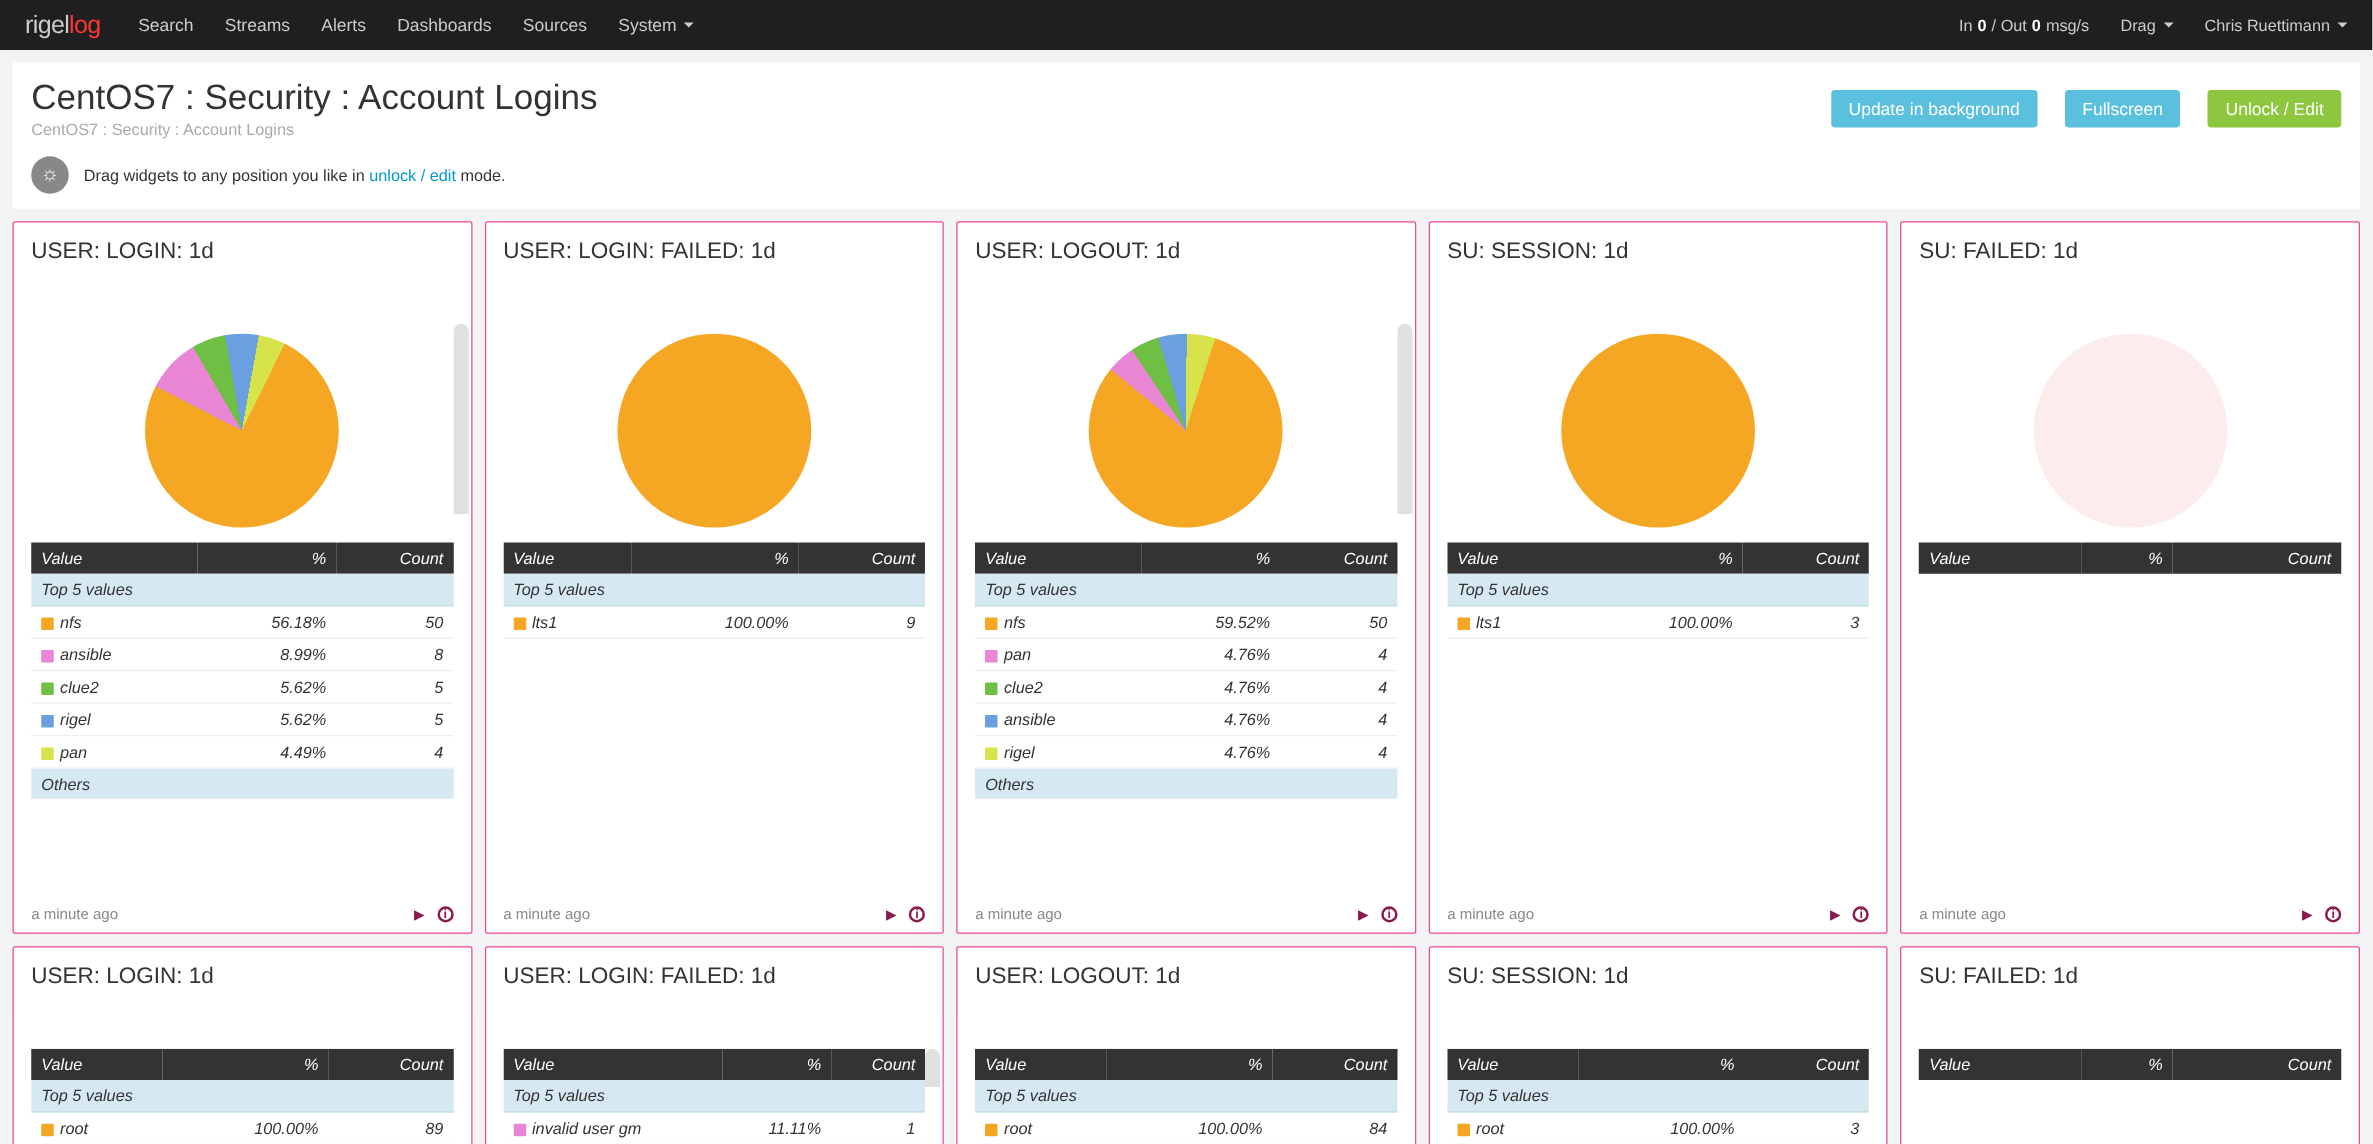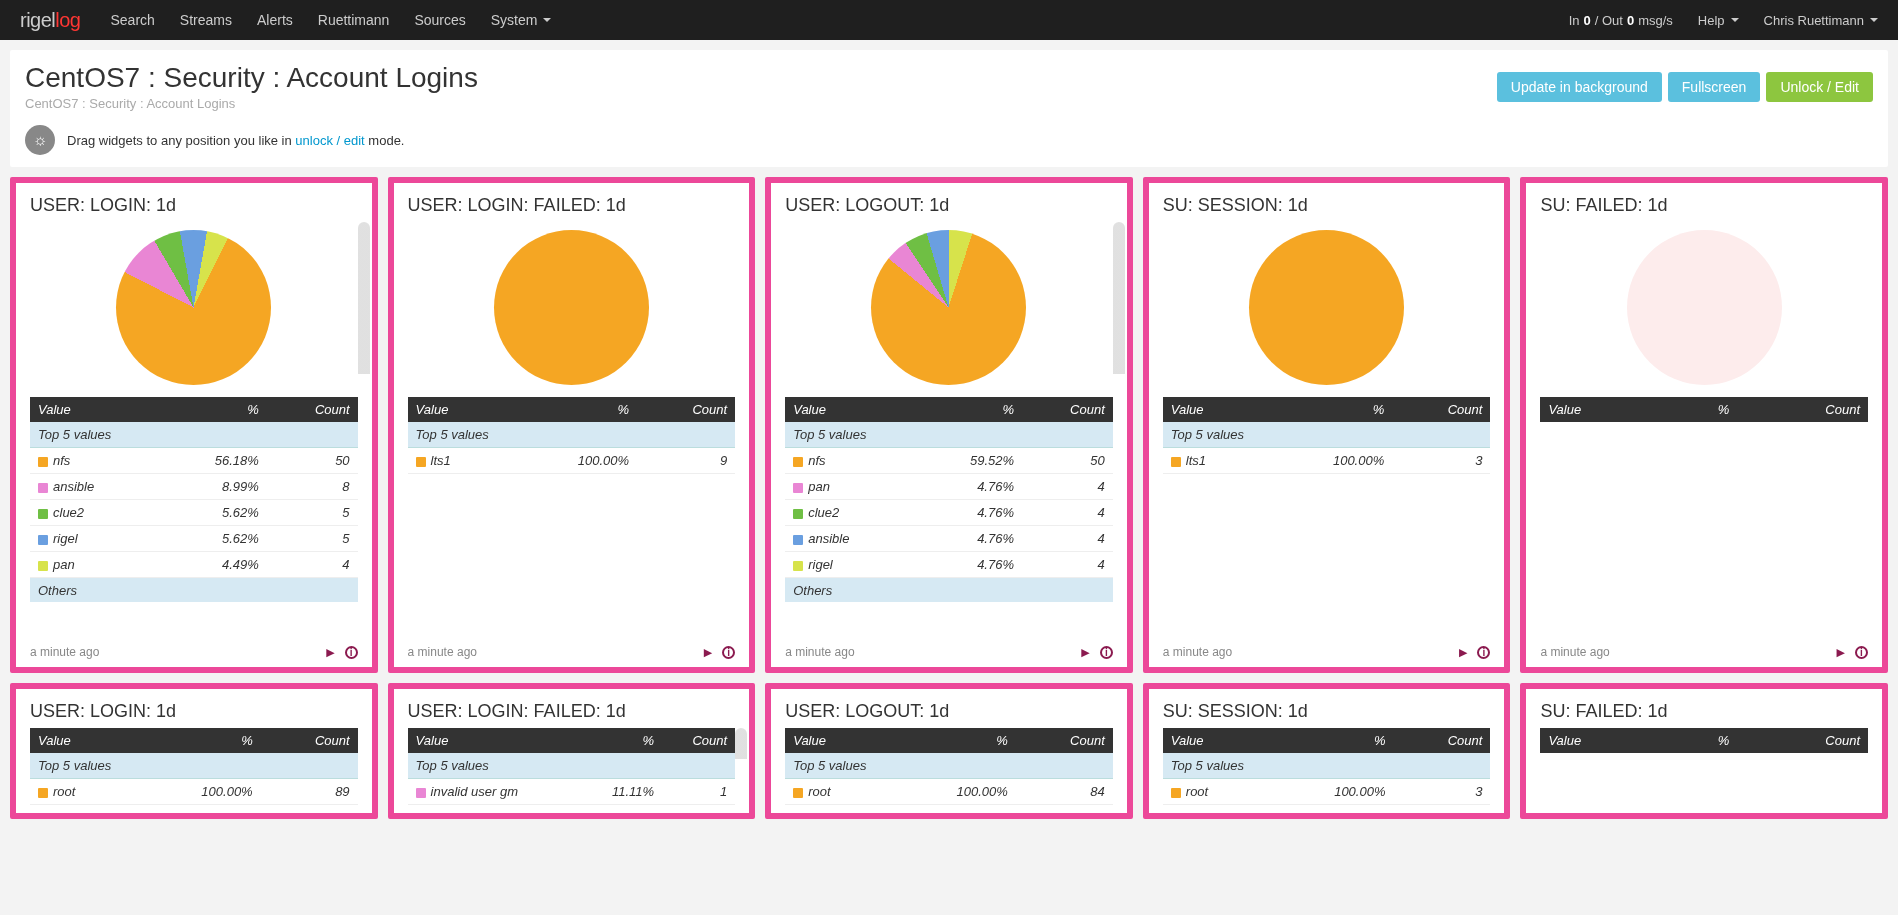--- a/index.html
+++ b/index.html
@@ -11,30 +11,30 @@
 .nav-items { display: flex; gap: 25px; flex: 1; }
 .nav-item { color: #ccc; cursor: pointer; font-size: 14px; display: flex; align-items: center; gap: 4px; }
 .nav-right { display: flex; gap: 25px; align-items: center; }
 .nav-right .nav-item { font-size: 13px; }
 .caret { display: inline-block; width: 0; height: 0; border-left: 4px solid transparent; border-right: 4px solid transparent; border-top: 4px solid #ccc; margin-left: 2px; vertical-align: middle; }
 .page-container { background: #fff; margin: 10px; padding: 12px 15px 0 15px; border-radius: 2px; }
 .page-header { display: flex; justify-content: space-between; align-items: center; }
 .page-title h1 { font-size: 28px; font-weight: 400; color: #333; }
 .page-subtitle { color: #aaa; font-size: 13px; margin-top: 2px; }
 .page-actions { display: flex; gap: 6px; }
-.btn { border: none; border-radius: 3px; padding: 7px 14px; font-size: 14px; cursor: pointer; color: #fff; }
+.btn { border: none; border-radius: 3px; padding: 7px 14px; font-size: 14px; cursor: pointer; color: #fff; margin-left: 16px; }
 .btn-info { background: #5bc0de; }
 .btn-success { background: #8dc63f; }
 .tip-bar { display: flex; align-items: center; gap: 12px; margin-top: 14px; padding-bottom: 12px; }
 .tip-icon { width: 30px; height: 30px; border-radius: 50%; background: #888; color: #fff; display: flex; align-items: center; justify-content: center; font-size: 16px; }
 .tip-text { font-size: 13px; }
 .tip-text strong { font-weight: 400; }
 .tip-text a { color: #0097ce; text-decoration: none; }
 .grid { display: grid; grid-template-columns: repeat(5, 1fr); gap: 10px; margin: 0 10px 10px 10px; }
-.widget { background: #fff; border: 6px solid #ec4899; border-radius: 2px; padding: 12px 0 8px 0; display: flex; flex-direction: column; }
+.widget { background: #fff; border: 1px solid #ec4899; border-radius: 2px; padding: 12px 0 8px 0; display: flex; flex-direction: column; gap: 42px; }
 .widget-title { font-size: 18px; font-weight: 400; color: #333; padding: 0 14px 6px 14px; }
 .widget-body { position: relative; padding: 0 14px; flex: 1; }
 .chart-wrap { display: flex; justify-content: center; padding: 8px 0 12px 0; }
 .pie { width: 155px; height: 155px; border-radius: 50%; }
 .tbl { width: 100%; border-collapse: collapse; font-size: 13px; }
 .tbl th { background: #333; color: #fff; font-weight: 400; text-align: left; padding: 5px 8px; }
 .tbl th.r, .tbl td.r { text-align: right; }
 .tbl td { padding: 5px 8px; border-bottom: 1px solid #eee; }
 .tbl tr.section td { background: #d6e9f3; border-bottom: 1px solid #bdd; }
 .swatch { display: inline-block; width: 10px; height: 10px; margin-right: 5px; vertical-align: middle; border-radius: 1px; }
@@ -47,28 +47,28 @@
 </style>
 </head>
 <body>
 
 <div class="navbar">
   <div class="logo"><span class="gray">rigel</span><span class="log">log</span></div>
   <div class="nav-items" id="nav-items">
       <div class="nav-item">Search</div>
       <div class="nav-item">Streams</div>
       <div class="nav-item">Alerts</div>
-      <div class="nav-item">Ruettimann</div>
+      <div class="nav-item">Dashboards</div>
       <div class="nav-item">Sources</div>
       <div class="nav-item">System<span class="caret"></span></div>
     </div>
   <div class="nav-right">
     <div class="nav-item" id="throughput">In <strong style="color:#fff">0</strong> / Out <strong style="color:#fff">0</strong> msg/s</div>
     <div class="nav-item">
-        <span>Help</span>
+        <span>Drag</span>
         <span class="caret"></span>
       </div>
     <div class="nav-item">
         <span>Chris Ruettimann</span>
         <span class="caret"></span>
       </div>
   </div>
 </div>
 
 <div class="page-container">

